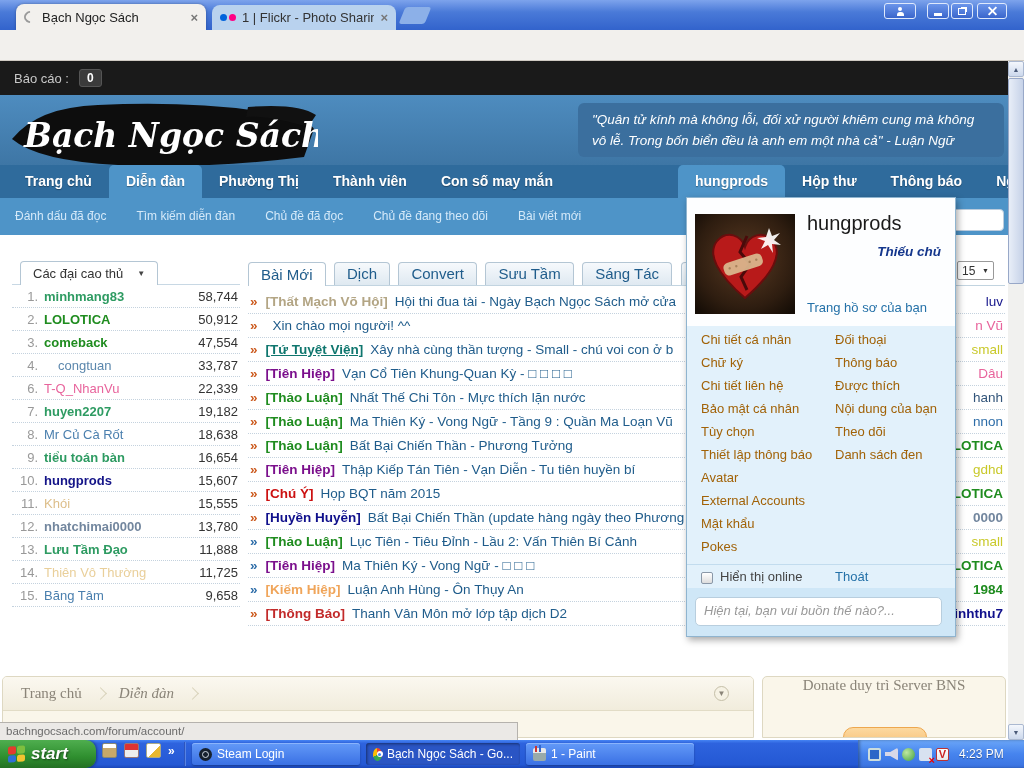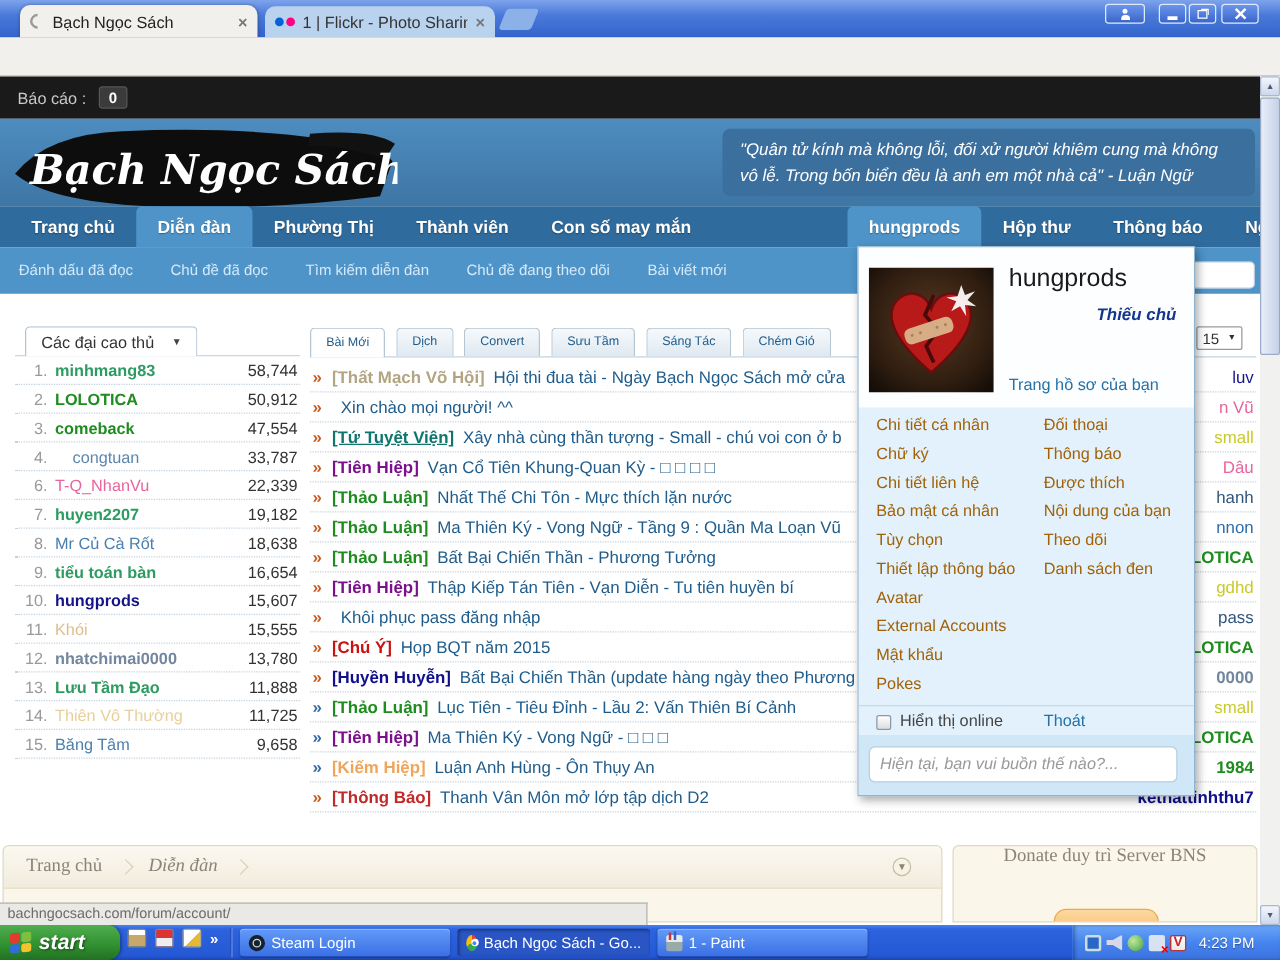--- a/index.html
+++ b/index.html
@@ -71,21 +71,21 @@
     border-radius:4px 4px 0 0; background:#fff; font-size:13px; color:#333; padding:4px 12px; margin-left:8px; }
   .side-tab .caret { font-size:8px; color:#444; }
   .side-list { border-top:1px solid #c8d8e4; margin-top:-1px; }
   .member-row { position:relative; height:23px; line-height:23px; border-bottom:1px dotted #c4d2de; font-size:13px; }
   .member-rank { display:inline-block; width:26px; text-align:right; margin-right:6px; color:#999; }
   .member-count { position:absolute; right:2px; color:#333; }
 
   
   .maincol { position:absolute; left:248px; top:200px; width:757px; }
   .ctabs { height:25px; border-bottom:1px solid #c2d4e0; }
-  .ctab { display:inline-block; line-height:22px; padding:0 12px; margin-right:4px; font-size:10px; color:#1f5c8b;
+  .ctab { display:inline-block; line-height:22px; padding:0 12px; margin-right:4px; font-size:15px; color:#1f5c8b;
     border:1px solid #b4c6d4; border-bottom:none; border-radius:4px 4px 0 0;
     background:linear-gradient(180deg,#f6f9fc,#dfe9f1); }
   .ctab.active { background:#fff; position:relative; top:1px; line-height:23px; }
   .threads { margin-top:4px; }
   .thread-row { position:relative; height:24px; line-height:24px; border-bottom:1px dotted #c4d2de;
     white-space:nowrap; overflow:hidden; font-size:13.5px; }
   .thr-arrow { font-weight:bold; margin:0 8px 0 2px; }
   .thr-prefix { font-weight:bold; margin-right:7px; }
   .thr-title { color:#1f5c8b; }
   .thr-poster { position:absolute; right:2px; top:0; background:transparent; }
@@ -276,23 +276,23 @@
 
         <span class="nav-item">Thông báo</span>
 
         <span class="nav-item">Ngọc</span>
       </div>
 
     <div class="subnav">
 
         <span class="subnav-item">Đánh dấu đã đọc</span>
 
+        <span class="subnav-item">Tìm kiếm diễn đàn</span>
+
         <span class="subnav-item">Chủ đề đã đọc</span>
-
-        <span class="subnav-item">Tìm kiếm diễn đàn</span>
 
         <span class="subnav-item">Chủ đề đang theo dõi</span>
 
         <span class="subnav-item">Bài viết mới</span>
       </div>
     <div class="searchbox"></div>
 
     <div class="sidebar">
       <div class="side-tab">
         <span>Các đại cao thủ</span>
@@ -424,24 +424,20 @@
           <div class="thread-row">
             <span class="thr-arrow" style="color: rgb(204, 90, 30);">»</span><span class="thr-prefix" style="color: rgb(31, 140, 31);">[Thảo Luận]</span><span class="thr-title">Bất Bại Chiến Thần - Phương Tưởng</span>
             <span class="thr-poster bold" style="color: rgb(31, 140, 31);">LOLOTICA</span>
           </div>
 
           <div class="thread-row">
             <span class="thr-arrow" style="color: rgb(204, 90, 30);">»</span><span class="thr-prefix" style="color: rgb(123, 15, 140);">[Tiên Hiệp]</span><span class="thr-title">Thập Kiếp Tán Tiên - Vạn Diễn - Tu tiên huyền bí</span>
             <span class="thr-poster" style="color: rgb(201, 201, 42);">gdhd</span>
           </div>
 
-          <div class="thread-row">
-            <span class="thr-arrow" style="color: rgb(204, 90, 30);">»</span><span class="thr-prefix"></span><span class="thr-title">Khôi phục pass đăng nhập</span>
-            <span class="thr-poster" style="color: rgb(51, 85, 122);">pass</span>
-          </div>
 
           <div class="thread-row">
             <span class="thr-arrow" style="color: rgb(204, 90, 30);">»</span><span class="thr-prefix" style="color: rgb(204, 17, 17);">[Chú Ý]</span><span class="thr-title">Họp BQT năm 2015</span>
             <span class="thr-poster bold" style="color: rgb(31, 140, 31);">LOLOTICA</span>
           </div>
 
           <div class="thread-row">
             <span class="thr-arrow" style="color: rgb(204, 90, 30);">»</span><span class="thr-prefix" style="color: rgb(16, 16, 140);">[Huyền Huyễn]</span><span class="thr-title">Bất Bại Chiến Thần (update hàng ngày theo Phương</span>
             <span class="thr-poster bold" style="color: rgb(114, 134, 158);">0000</span>
           </div>

